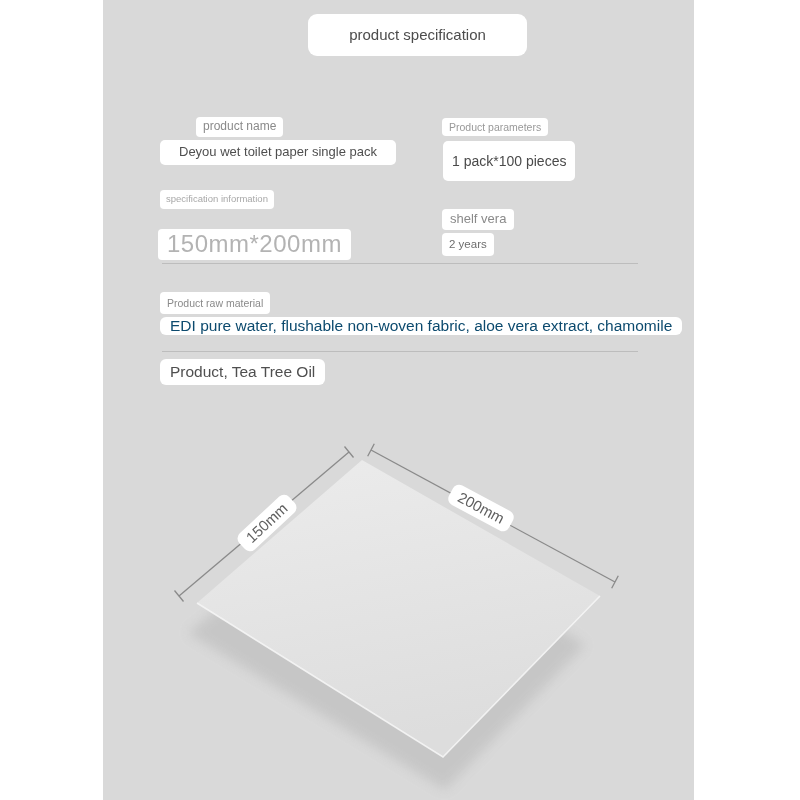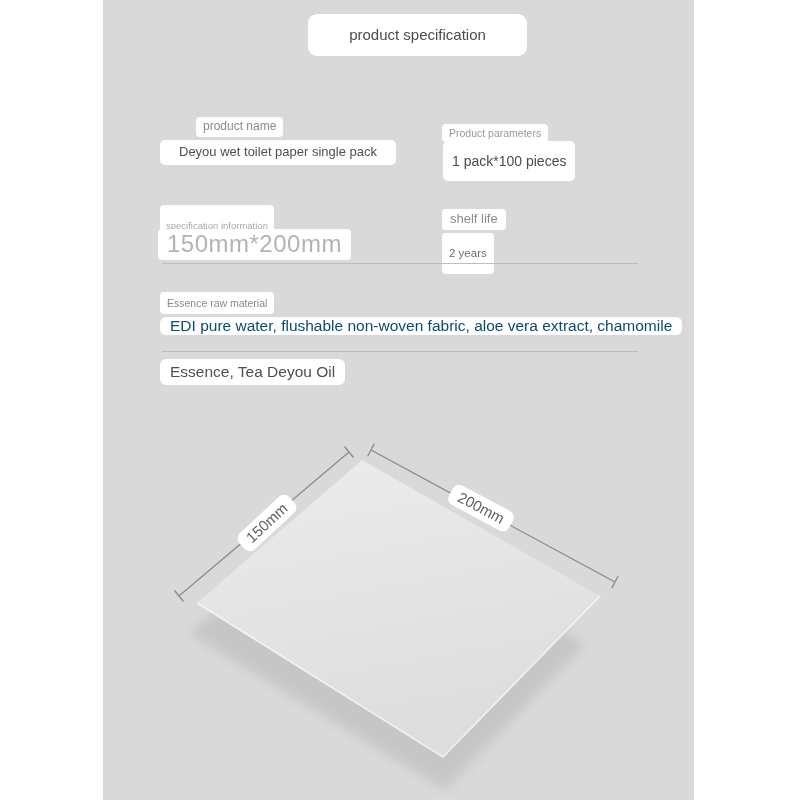--- a/index.html
+++ b/index.html
@@ -20,26 +20,26 @@
     white-space:nowrap;
     line-height:1.15;
   }
   #title-box {
     left:308px; top:14px; width:219px; height:42px; border-radius:9px;
     font-size:15px; color:#4c4c4c;
     display:flex; align-items:center; justify-content:center;
   }
   #pn-label   { left:160px; top:117px; font-size:12px;   color:#8a8a8a; padding:3px 7px;  border-radius:4px;margin-left:36px; }
   #pn-value   { left:160px; top:140px; font-size:13px;   color:#4f4f4f; padding:5px 19px;  border-radius:5px; }
-  #pp-label   { left:442px; top:118px; font-size:10.5px; color:#999999; padding:3px 7px;  border-radius:4px;margin-top:6px; }
+  #pp-label   { left:442px; top:118px; font-size:10.5px; color:#999999; padding:3px 7px;  border-radius:4px; }
   #pp-value   { left:443px; top:141px; font-size:14px;   color:#4a4a4a; padding:12px 9px;  border-radius:5px; }
-  #spec-label { left:160px; top:205px; font-size:9.5px;  color:#a8a8a8; padding:16px 6px;  border-radius:4px;text-align:center; }
+  #spec-label { left:160px; top:190px; font-size:9.5px;  color:#a8a8a8; padding:4px 6px;  border-radius:4px;text-align:center; }
   #spec-value { left:158px; top:229px; font-size:24px;   color:#b3b3b3; padding:1px 9px 2px; border-radius:4px; font-weight:300; letter-spacing:0.5px; }
   #shelf-label{ left:442px; top:209px; font-size:13px;   color:#8a8a8a; padding:3px 8px;  border-radius:4px; }
-  #shelf-value{ left:442px; top:233px; font-size:11.5px; color:#6e6e6e; padding:14px 7px;  border-radius:4px; }
+  #shelf-value{ left:442px; top:233px; font-size:11.5px; color:#6e6e6e; padding:5px 7px;  border-radius:4px; }
   #raw-label  { left:160px; top:292px; font-size:10.5px; color:#8a8a8a; padding:5px 7px;  border-radius:4px; }
   #raw-value1 { left:160px; top:317px; font-size:15.5px; color:#0c4a6e; padding:0 10px; border-radius:6px; }
   #raw-value2 { left:160px; top:359px; font-size:15.5px; color:#4f4f4f; padding:4px 10px; border-radius:6px; }
   .divider {
     position:absolute; left:162px; width:476px; height:1px; background:#bdbdbd;
   }
   #divider1 { top:263px; }
   #divider2 { top:351px; }
   #diagram-svg {
     position:absolute; left:0; top:0; width:800px; height:800px;
@@ -59,31 +59,31 @@
 
 <div class="chip" id="pn-label">product name</div>
 <div class="chip" id="pn-value">Deyou wet toilet paper single pack</div>
 
 <div class="chip" id="pp-label">Product parameters</div>
 <div class="chip" id="pp-value">1 pack*100 pieces</div>
 
 <div class="chip" id="spec-label">specification information</div>
 <div class="chip" id="spec-value">150mm*200mm</div>
 
-<div class="chip" id="shelf-label">shelf life</div>
+<div class="chip" id="shelf-label">shelf vera</div>
 <div class="chip" id="shelf-value">2 years</div>
 
 <div class="divider" id="divider1"></div>
 
-<div class="chip" id="raw-label">Essence raw material</div>
+<div class="chip" id="raw-label">Product raw material</div>
 <div class="chip" id="raw-value1">EDI pure water, flushable non-woven fabric, aloe vera extract, chamomile</div>
 
 <div class="divider" id="divider2"></div>
 
-<div class="chip" id="raw-value2">Essence, Tea Deyou Oil</div>
+<div class="chip" id="raw-value2">Product, Tea Tree Oil</div>
 
 <svg id="diagram-svg" viewBox="0 0 800 800" xmlns="http://www.w3.org/2000/svg">
   <defs>
     <linearGradient id="sheetGrad" x1="0" y1="0" x2="0.25" y2="1">
       <stop offset="0" stop-color="#ececec"></stop>
       <stop offset="1" stop-color="#dddddd"></stop>
     </linearGradient>
     <filter id="softBlur" x="-20%" y="-20%" width="140%" height="140%">
       <feGaussianBlur stdDeviation="6"></feGaussianBlur>
     </filter>

